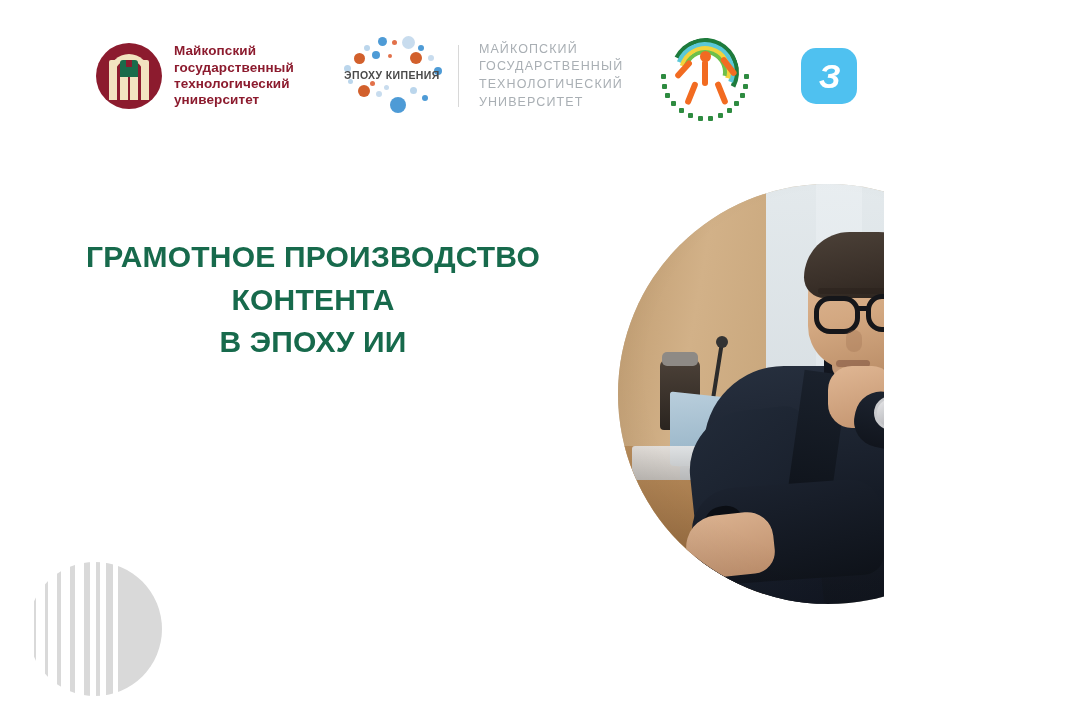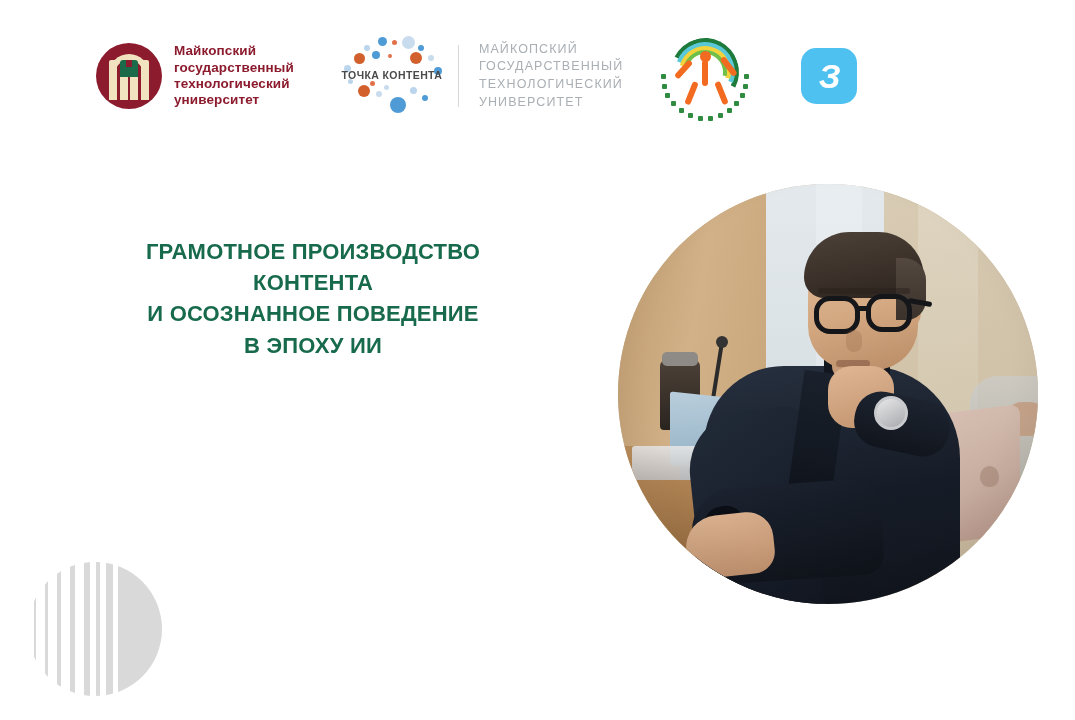--- a/index.html
+++ b/index.html
@@ -6,21 +6,21 @@
   html, body {
     margin: 0;
     padding: 0;
     background: #ffffff;
   }
   body {
     font-family: "Liberation Sans", sans-serif;
   }
   .poster {
     position: relative;
-    width: 1075px;
+    width: 884px;
     height: 720px;
     background: #ffffff;
     overflow: hidden;
   }
 
   
   .logo-bar {
     position: absolute;
     left: 0;
     top: 0;
@@ -230,21 +230,21 @@
   .headline .main-title {
     font-size: 41px;
     font-weight: bold;
     color: #8C2130;
     letter-spacing: 0.3px;
     line-height: 1.08;
     margin: 0 0 18px 0;
     text-align: left;
   }
   .headline .sub-lines {
-    font-size: 22px;
+    font-size: 30px;
     font-weight: bold;
     color: #176A4C;
     line-height: 1.42;
     letter-spacing: 0.2px;
     text-align: center;
     padding-right: 10px;
   }
   .headline .sub-lines .ln { display: block; white-space: nowrap; }
 
   
@@ -425,21 +425,21 @@
         <span class="dot" style="left:4px;top:30px;width:7px;height:7px;background:#BBD6EC;"></span>
         <span class="dot" style="left:94px;top:32px;width:8px;height:8px;background:#4E9BD6;"></span>
         <span class="dot" style="left:18px;top:50px;width:12px;height:12px;background:#D2602C;"></span>
         <span class="dot" style="left:36px;top:56px;width:6px;height:6px;background:#C8DCEE;"></span>
         <span class="dot" style="left:30px;top:46px;width:5px;height:5px;background:#E2714A;"></span>
         <span class="dot" style="left:50px;top:62px;width:16px;height:16px;background:#4E9BD6;"></span>
         <span class="dot" style="left:70px;top:52px;width:7px;height:7px;background:#BBD6EC;"></span>
         <span class="dot" style="left:82px;top:60px;width:6px;height:6px;background:#4E9BD6;"></span>
         <span class="dot" style="left:44px;top:50px;width:5px;height:5px;background:#C8DCEE;"></span>
         <span class="dot" style="left:8px;top:44px;width:5px;height:5px;background:#BBD6EC;"></span>
-        <div class="tk-label">ТОЧКА КОНТЕНТА</div>
+        <div class="tk-label">ЭПОХУ КИПЕНИЯ</div>
       </div>
       <div class="tk-divider"></div>
       <div class="tk-words">
         <div>МАЙКОПСКИЙ</div>
         <div>ГОСУДАРСТВЕННЫЙ</div>
         <div>ТЕХНОЛОГИЧЕСКИЙ</div>
         <div>УНИВЕРСИТЕТ</div>
       </div>
     </div>
 
@@ -477,21 +477,20 @@
         <span class="z-glyph">З</span>
       </div>
     </div>
 
   </div>
 
   <div class="headline">
     <div class="sub-lines">
       <span class="ln">ГРАМОТНОЕ ПРОИЗВОДСТВО</span>
       <span class="ln">КОНТЕНТА</span>
-      <span class="ln">И ОСОЗНАННОЕ ПОВЕДЕНИЕ</span>
       <span class="ln">В ЭПОХУ ИИ</span>
     </div>
   </div>
 
   <div class="photo-circle">
     <div class="ph ph-wall-left"></div>
     <div class="ph ph-wall-mid"></div>
     <div class="ph ph-wall-right"></div>
     <div class="ph ph-panel-a"></div>
     <div class="ph ph-panel-b"></div>

